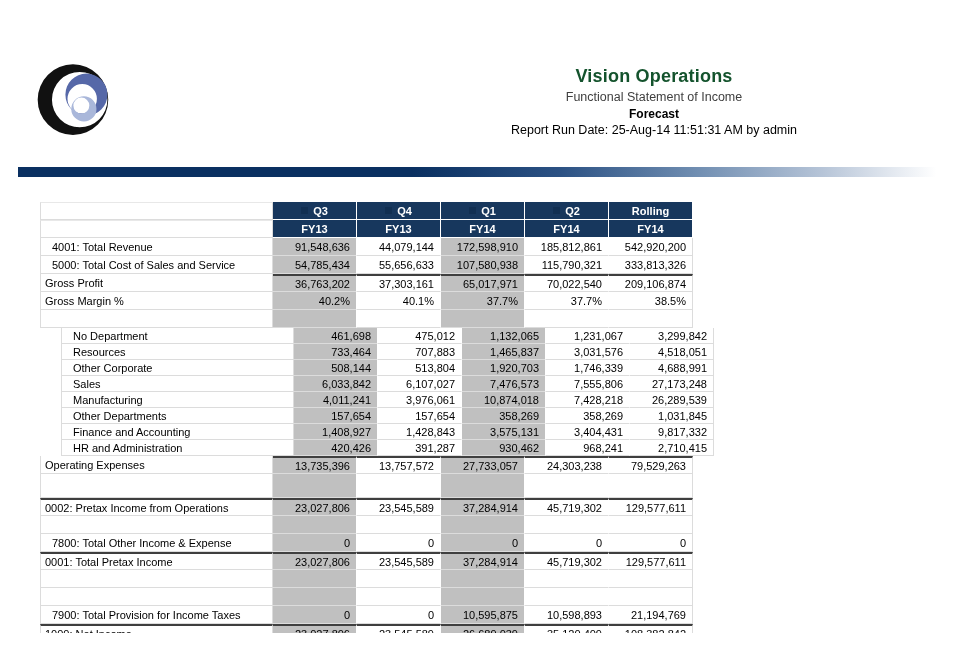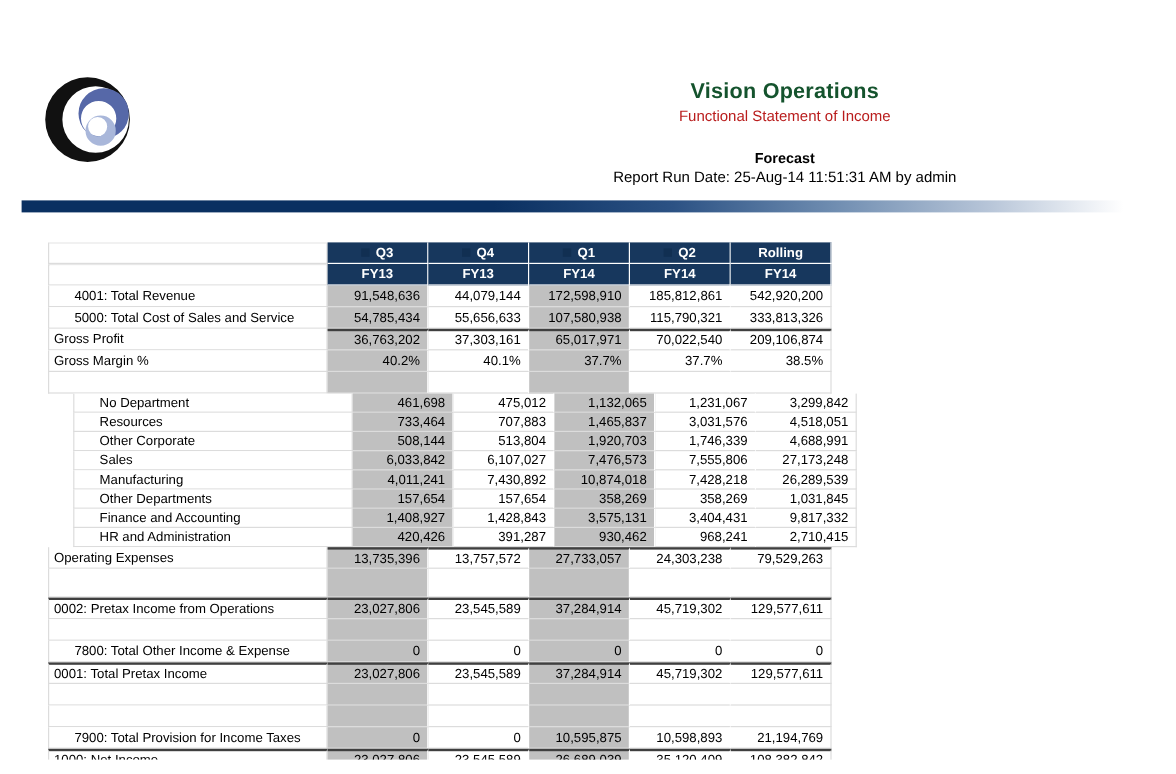--- a/index.html
+++ b/index.html
@@ -3,23 +3,23 @@
 <meta charset="utf-8">
 <style>
   * { box-sizing: border-box; margin: 0; padding: 0; }
   html,body { width: 980px; height: 645px; background:#fff; overflow:hidden;
     font-family:"Liberation Sans", sans-serif; position:relative; }
 
   .logo { position:absolute; left:36px; top:58px; width:84px; height:90px; }
 
   .titleblock { position:absolute; left:404px; top:66px; width:500px; text-align:center; }
   .company  { font-size:18px; font-weight:bold; color:#14532d; letter-spacing:.2px; }
-  .subtitle { font-size:12.5px; color:#b91c1c; margin-top:3px; }
-
-  .metablock { position:absolute; left:404px; top:125px; width:500px; text-align:center; }
+  .subtitle { font-size:12.5px; color:#404040; margin-top:3px; }
+
+  .metablock { position:absolute; left:404px; top:107px; width:500px; text-align:center; }
   .scenario { font-size:12px; font-weight:bold; }
   .rundate  { font-size:12.5px; font-weight:normal; margin-top:2px; }
 
   .gradbar { position:absolute; left:18px; top:167px; width:937px; height:10px;
     background:linear-gradient(to right,#0a3061 0%,#0a3061 42%,#2c5284 58%,
       #6e8cb0 72%,#b7c5d8 86%,#ffffff 98%); }
 
   .report { position:absolute; left:40px; top:202px; width:654px; }
   .trow { display:grid; grid-template-columns:233px 84px 84px 84px 84px 84px; height:18px; }
   .trow.dept { height:16px;margin-left:21px; }
@@ -30,21 +30,21 @@
   .hc { background:#17375d; color:#fff; font-size:11px; font-weight:bold;
         display:flex; align-items:center; justify-content:center;
         border-right:1px solid #fff; border-bottom:1px solid #fff; }
   .drill { width:7px; height:7px; background:#0d2a4b; opacity:.6; margin-right:5px;
            display:inline-block; }
 
   
   .lc { font-size:11px; color:#000; background:#fff; display:flex; align-items:center;
         padding-left:4px; border-left:1px solid #dcdcdc; border-right:1px solid #dcdcdc;
         border-bottom:1px solid #dcdcdc; white-space:nowrap; }
-  .lc.indent { padding-left:21px; }
+  .lc.indent { padding-left:11px; }
   .vc { font-size:11px; color:#000; display:flex; align-items:center; justify-content:flex-end;
         padding-right:6px; border-bottom:1px solid #dcdcdc; border-right:1px solid #fff;
         white-space:nowrap; }
   .vc.shade { background:#c0c0c0; }
   .vc.last { border-right:1px solid #dcdcdc; }
   .topline-nums .vc { border-top:2px solid #3f3f3f; }
   .topline-full .vc, .topline-full .lc { border-top:2px solid #3f3f3f; }
 
   .bottom-mask { position:absolute; left:0; top:633px; width:980px; height:12px; background:#fff; }
 </style>
@@ -173,21 +173,21 @@
       <div class="lc indent">Sales</div>
       <div class="vc shade">6,033,842</div>
       <div class="vc">6,107,027</div>
       <div class="vc shade">7,476,573</div>
       <div class="vc">7,555,806</div>
       <div class="vc last">27,173,248</div>
     </div>
     <div class="trow  dept">
       <div class="lc indent">Manufacturing</div>
       <div class="vc shade">4,011,241</div>
-      <div class="vc">7,430,892</div>
+      <div class="vc">3,976,061</div>
       <div class="vc shade">10,874,018</div>
       <div class="vc">7,428,218</div>
       <div class="vc last">26,289,539</div>
     </div>
     <div class="trow  dept">
       <div class="lc indent">Other Departments</div>
       <div class="vc shade">157,654</div>
       <div class="vc">157,654</div>
       <div class="vc shade">358,269</div>
       <div class="vc">358,269</div>

